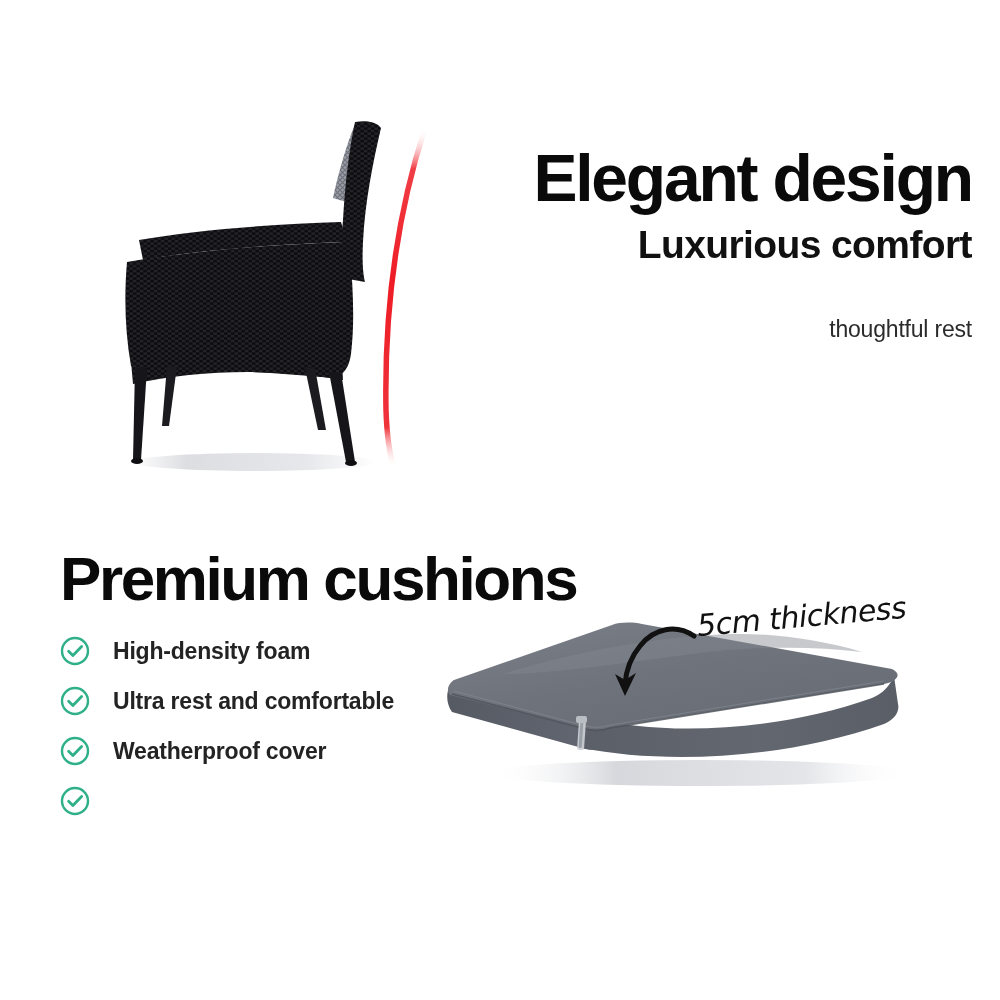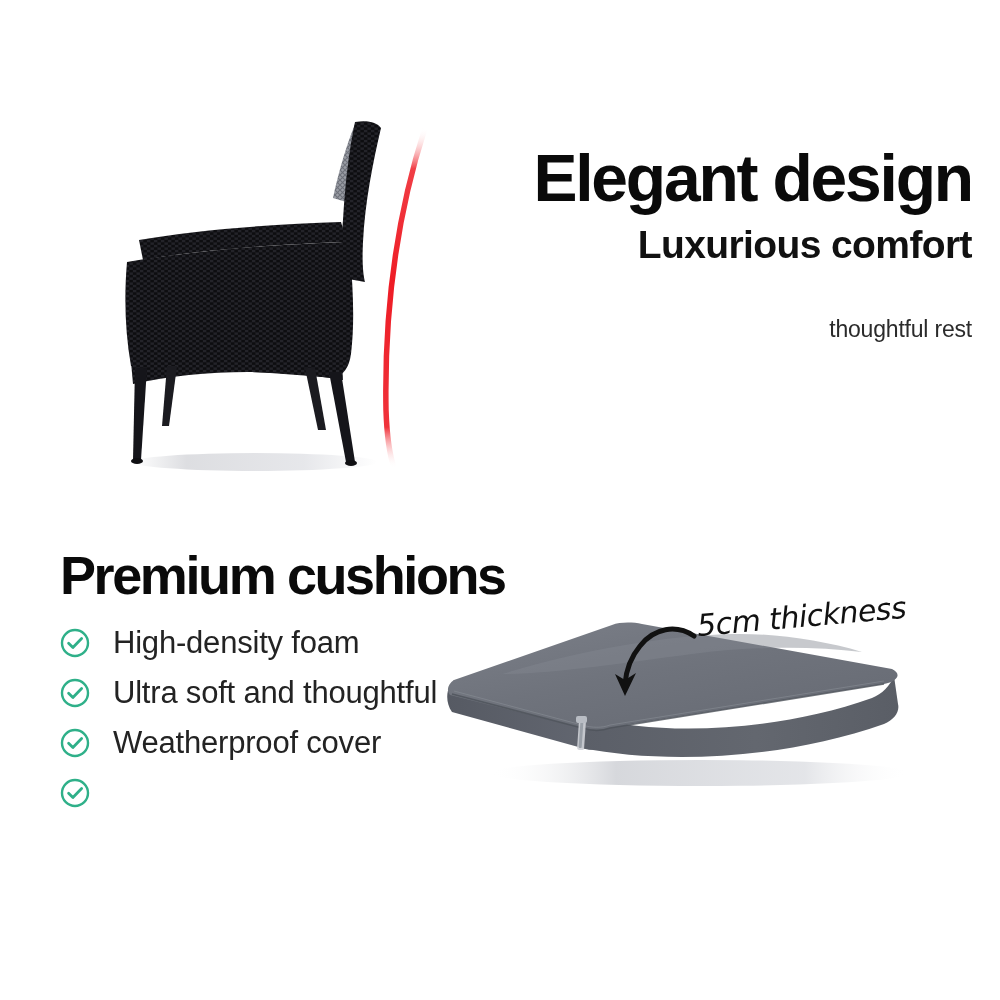--- a/index.html
+++ b/index.html
@@ -70,43 +70,43 @@
   
   #features-block {
     position: absolute;
     left: 60px;
     top: 548px;
     width: 600px;
   }
   #features-title {
     font-family: "Liberation Sans", sans-serif;
     font-weight: 700;
-    font-size: 54px;
+    font-size: 62px;
     line-height: 1;
     letter-spacing: -2.4px;
     color: #0a0a0a;
     margin: 0 0 16px 0;
     white-space: nowrap;
   }
   .feature-row {
     display: flex;
     align-items: center;
     height: 50px;
   }
   .feature-check {
     flex: 0 0 auto;
     width: 30px;
     height: 30px;
     margin-right: 23px;
   }
   .feature-check svg { display: block; width: 30px; height: 30px; }
   .feature-label {
     font-family: "Liberation Sans", sans-serif;
-    font-weight: 400;
-    font-size: 31px;
+    font-weight: 700;
+    font-size: 23px;
     letter-spacing: -0.2px;
     color: #232323;
     white-space: nowrap;
   }
 
   
   #cushion-figure {
     position: absolute;
     left: 432px;
     top: 588px;
@@ -210,21 +210,21 @@
       <span class="feature-label">High-density foam</span>
     </div>
 
     <div class="feature-row">
       <span class="feature-check">
         <svg viewBox="0 0 30 30" xmlns="http://www.w3.org/2000/svg">
           <circle cx="15" cy="15" r="13" fill="none" stroke="#2fb089" stroke-width="2.4"></circle>
           <path d="M8.6 15.2 L12.9 19.4 L21.6 10.6" fill="none" stroke="#2fb089" stroke-width="2.8" stroke-linecap="round" stroke-linejoin="round"></path>
         </svg>
       </span>
-      <span class="feature-label">Ultra soft and thoughtful</span>
+      <span class="feature-label">Ultra rest and comfortable</span>
     </div>
 
     <div class="feature-row">
       <span class="feature-check">
         <svg viewBox="0 0 30 30" xmlns="http://www.w3.org/2000/svg">
           <circle cx="15" cy="15" r="13" fill="none" stroke="#2fb089" stroke-width="2.4"></circle>
           <path d="M8.6 15.2 L12.9 19.4 L21.6 10.6" fill="none" stroke="#2fb089" stroke-width="2.8" stroke-linecap="round" stroke-linejoin="round"></path>
         </svg>
       </span>
       <span class="feature-label">Weatherproof cover</span>

